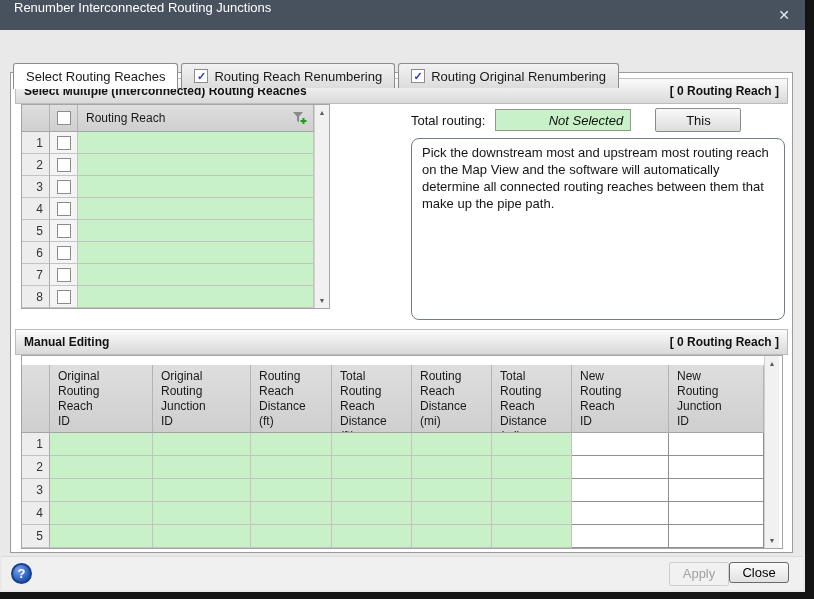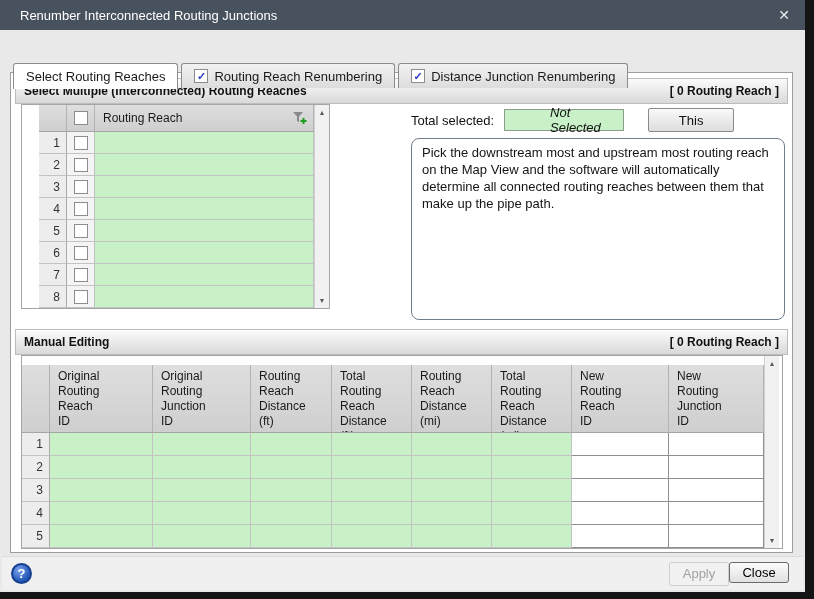--- a/index.html
+++ b/index.html
@@ -11,22 +11,22 @@
     overflow: hidden;
   }
   .window {
     position: absolute; left: 0; top: 0; width: 805px; height: 592px;
     background: #e9e9e9;
   }
   
   .titlebar {
     position: absolute; left: 0; top: 0; right: 0; height: 30px;
     background: #48525e; color: #fff;
-    display: flex; align-items: center;
-    padding-left: 20px; font-size: 13px;
+    display: flex; 
+    padding-left: 14px; font-size: 13px;
   }
   .close-btn {
     position: absolute; right: 0; top: 0; width: 42px; height: 30px;
     display: flex; align-items: center; justify-content: center;
     color: #e8ebee; font-size: 14px; cursor: pointer;
   }
   
   .tabstrip {
     position: absolute; left: 13px; top: 62px; height: 26px;
     display: flex; align-items: flex-end; z-index: 3;
@@ -75,42 +75,42 @@
     border-right: 1px solid #aaa;
   }
   .cb-cell { background: #f4f4f4; justify-content: center; }
   .green { background: #c8f1c8; }
   .hdr-row .cell {
     background: linear-gradient(#dedede, #cfcfcf);
     border-right: 1px solid #b3b3b3; border-bottom: 1px solid #a5a5a5;
     font-size: 12px; color: #1a1a1a;
   }
   
-  .select-table { left: 10px; top: 31px; width: 309px; padding-left: 17px; }
+  .select-table { left: 10px; top: 31px; width: 309px; }
   .select-table .hdr-row { height: 27px; }
   .select-table .t-row:not(.hdr-row) { height: 22px; }
   .col-rn { width: 28px; flex: none; }
   .col-cb { width: 28px; flex: none; justify-content: center; }
   .col-rr { flex: 1; padding-left: 8px; position: relative; }
   .filter-icon { position: absolute; right: 6px; top: 6px; cursor: pointer; }
   .vscroll {
     width: 15px; flex: none; background: #f1f1f1;
     border-left: 1px solid #d0d0d0;
     display: flex; flex-direction: column; justify-content: space-between;
   }
   .vscroll .arrow {
     height: 15px; display: flex; align-items: center; justify-content: center;
     font-size: 7px; color: #5a5a5a; cursor: pointer; background: #f1f1f1;
   }
   
   .right-panel { position: absolute; left: 400px; right: 5px; top: 31px; height: 220px; }
   .total-row { display: flex; align-items: center; gap: 10px; height: 24px; margin-top: 4px; }
   .total-label { font-size: 13px; color: #111; }
   .total-value {
-    width: 120px; height: 22px; background: #c8f1c8;
+    width: 136px; height: 22px; background: #c8f1c8;
     border: 1px solid #8f9a8f; font-style: italic; font-size: 13px;
     display: flex; align-items: center; justify-content: center; color: #111; padding-left: 45px;
   }
   .btn {
     font-size: 13px; color: #111;
     background: linear-gradient(#f9f9f9, #dddddd);
     border: 1px solid #8a8a8a; border-radius: 2px; cursor: pointer;
   }
   .pick-btn { width: 86px; height: 24px; margin-left: 14px; }
   .desc-box {
@@ -168,21 +168,21 @@
   <div class="tabstrip">
     <div class="tab active">
       <span>Select Routing Reaches</span>
     </div>
     <div class="tab">
       <span class="checkbox">✓</span>
       <span>Routing Reach Renumbering</span>
     </div>
     <div class="tab">
       <span class="checkbox">✓</span>
-      <span>Distance Junction Renumbering</span>
+      <span>Routing Original Renumbering</span>
     </div>
   </div>
 
   <div class="page">
 
     <div class="sec-header sec1">
       <span>Select Multiple (Interconnected) Routing Reaches</span>
       <span>[ 0 Routing Reach ]</span>
     </div>
 
@@ -273,21 +273,21 @@
             <div class="cell col-rr green"></div>
             <div class="vscroll">
               <div class="arrow" style="margin-top:auto">▼</div>
             </div>
           </div>
         </div>
     </div>
 
     <div class="right-panel">
       <div class="total-row">
-        <span class="total-label">Total selected:</span>
+        <span class="total-label">Total routing:</span>
         <span class="total-value">Not Selected</span>
         <button class="btn pick-btn">This</button>
       </div>
       <div class="desc-box" id="desc-box">
           <p>Pick the downstream most and upstream most routing reach on the Map View and the software will automatically determine all connected routing reaches between them that make up the pipe path.</p>
         </div>
     </div>
 
     <div class="sec-header sec2">
       <span>Manual Editing</span>

